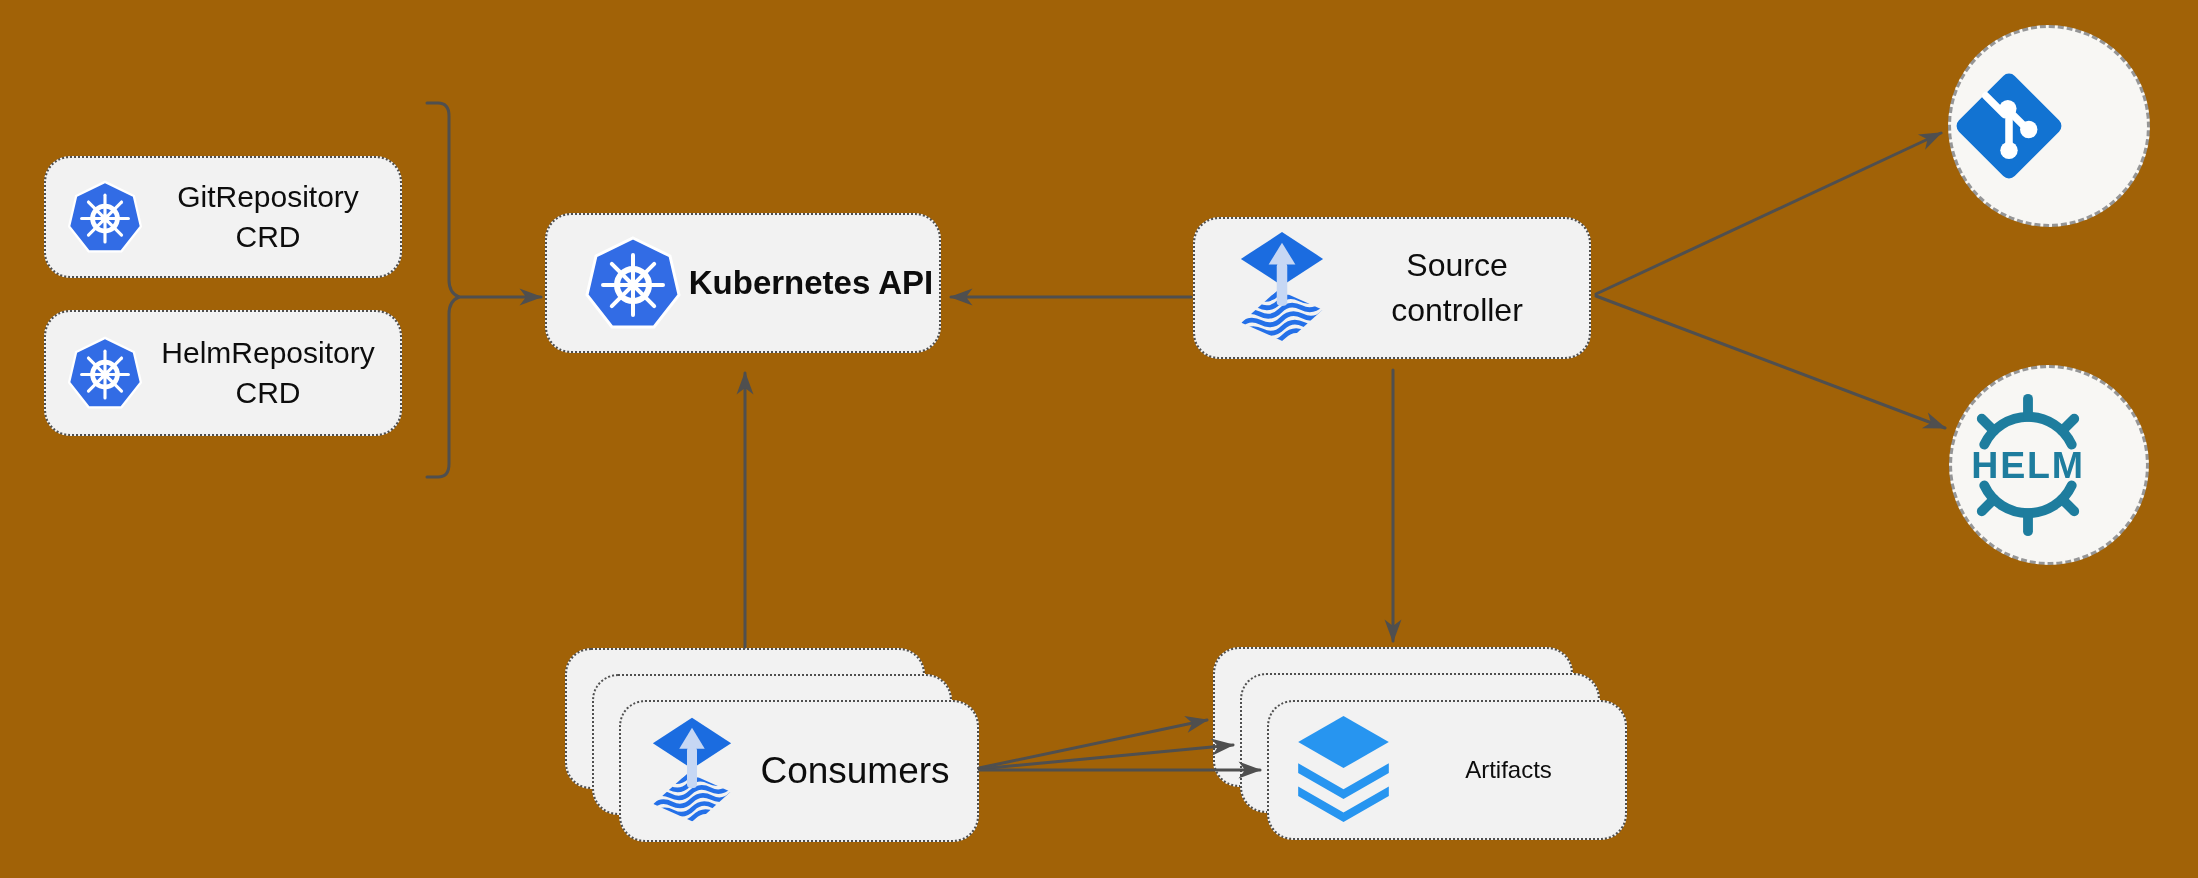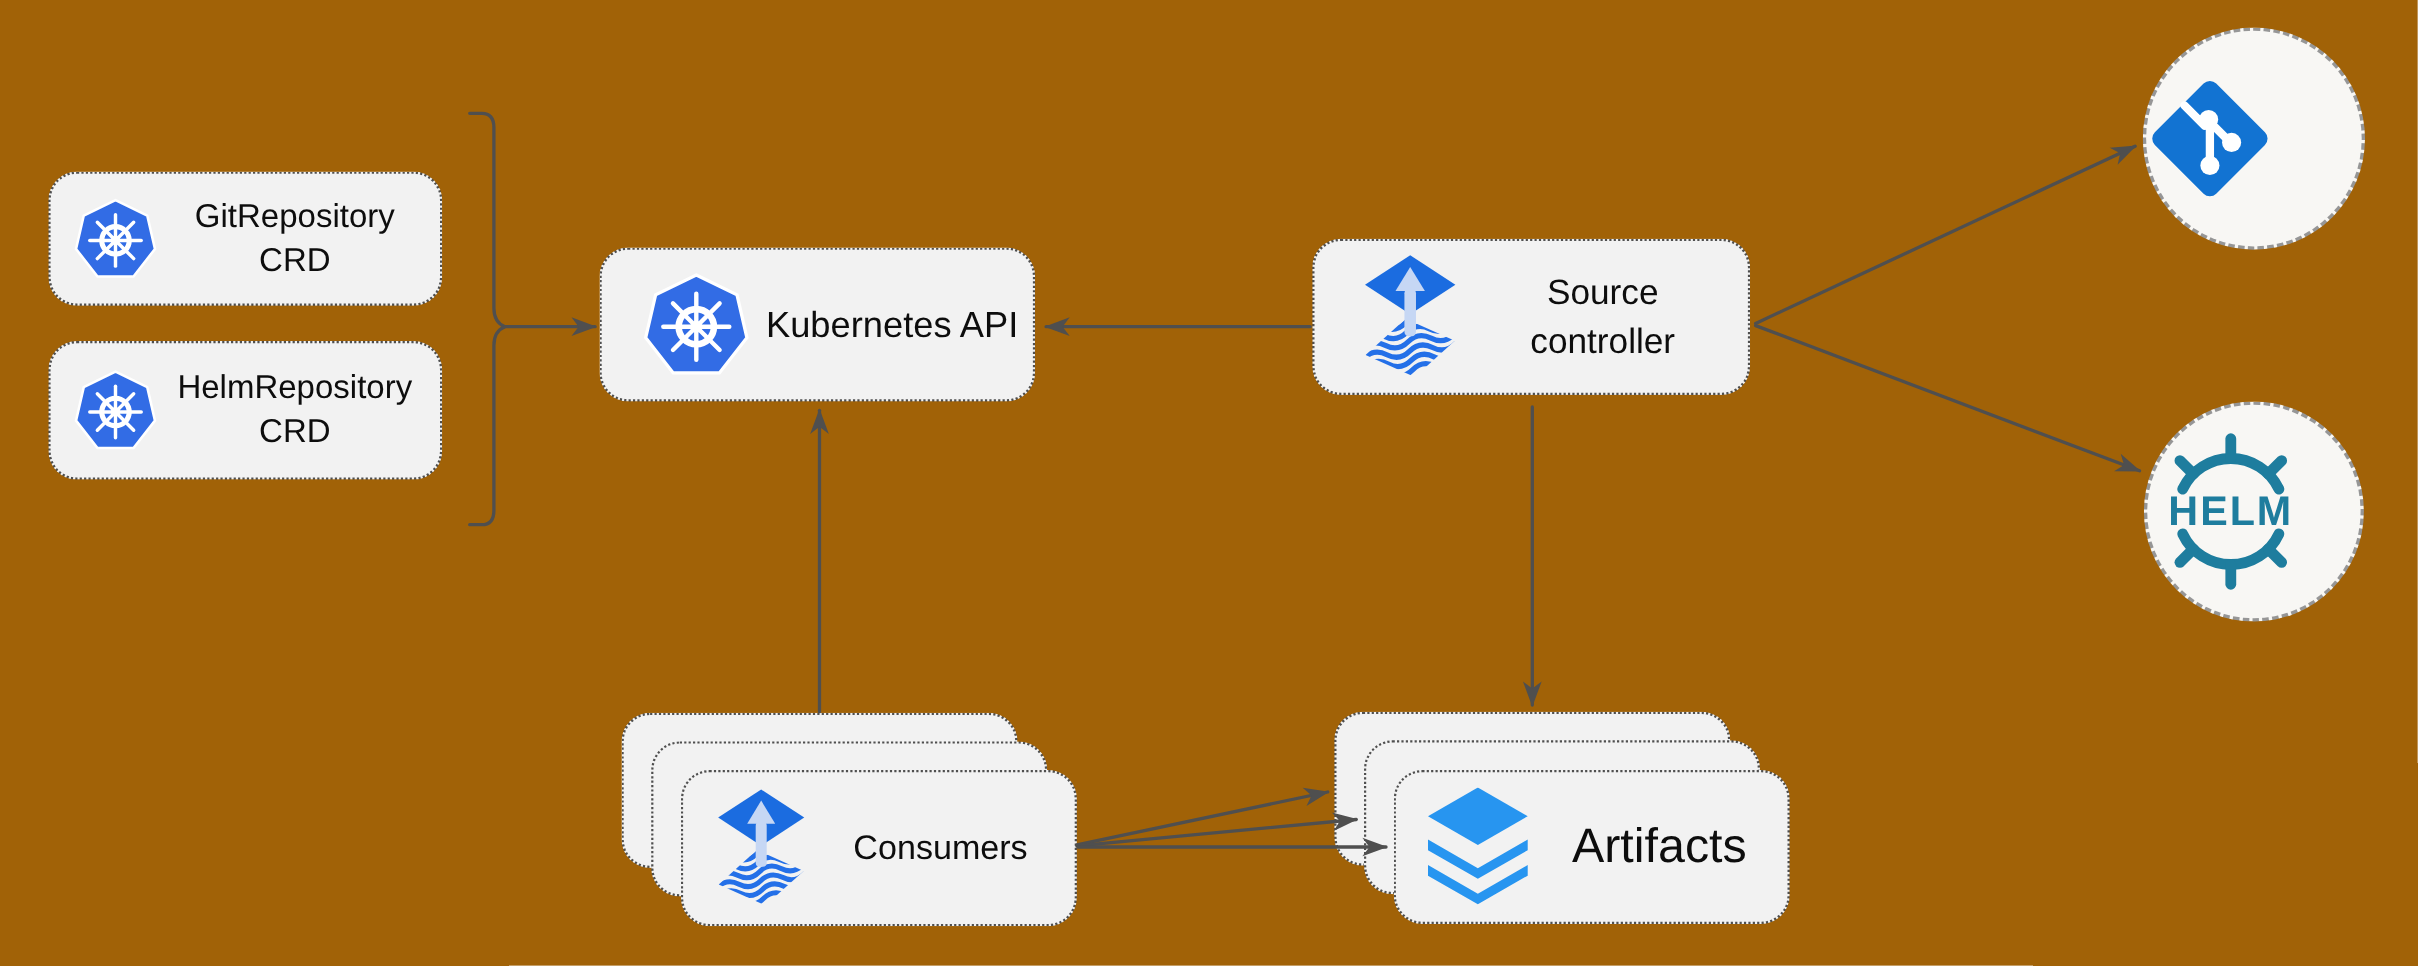--- a/index.html
+++ b/index.html
@@ -10,32 +10,32 @@
   svg.wires{position:absolute;left:0;top:0;width:2198px;height:878px;pointer-events:none;z-index:5;}
   .node{
     position:absolute;background:#f2f2f2;border:2px dotted #4f4f4f;border-radius:26px;
     display:flex;align-items:center;box-sizing:border-box;z-index:2;
   }
   .ghost{z-index:1;}
   .node .label{flex:1;text-align:center;white-space:pre-line;line-height:1.35;color:#0d0d0d;}
   .node-gitcrd  {left:44px;  top:156px; width:358px; height:122px; padding-left:20px;}
   .node-helmcrd {left:44px;  top:310px; width:358px; height:126px; padding-left:20px;}
   .node-gitcrd .label,.node-helmcrd .label{font-size:30px;padding-right:8px;}
-  .node-k8sapi  {left:545px; top:225px; width:396px; height:140px; padding-left:36px;}
+  .node-k8sapi  {left:545px; top:213px; width:396px; height:140px; padding-left:36px;font-weight:bold;}
   .node-k8sapi .label{font-size:33px;}
   .node-source  {left:1193px;top:217px; width:398px; height:142px; padding-left:44px;}
   .node-source .label{font-size:32px;line-height:1.4;}
   .consumers-back {left:565px;top:648px;width:360px;height:141px;}
   .consumers-mid  {left:592px;top:674px;width:360px;height:141px;}
   .node-consumers {left:619px;top:700px;width:360px;height:142px;padding-left:30px;}
-  .node-consumers .label{font-size:31px;}
+  .node-consumers .label{font-size:37px;}
   .artifacts-back {left:1213px;top:647px;width:360px;height:140px;}
   .artifacts-mid  {left:1240px;top:673px;width:360px;height:140px;}
   .node-artifacts {left:1267px;top:700px;width:360px;height:140px;padding-left:26px;}
-  .node-artifacts .label{font-size:44px;}
+  .node-artifacts .label{font-size:24px;}
   .remote{
     position:absolute;border-radius:50%;background:#f8f7f4;border:3px dashed #969696;
     display:flex;align-items:center;justify-content:flex-start;box-sizing:border-box;z-index:2;
   }
   .remote-git {left:1948px;top:25px; width:202px;height:202px;}
   .remote-helm{left:1949px;top:365px;width:200px;height:200px;}
   .icon{flex:0 0 auto;display:block;}
 </style>
 </head>
 <body>

